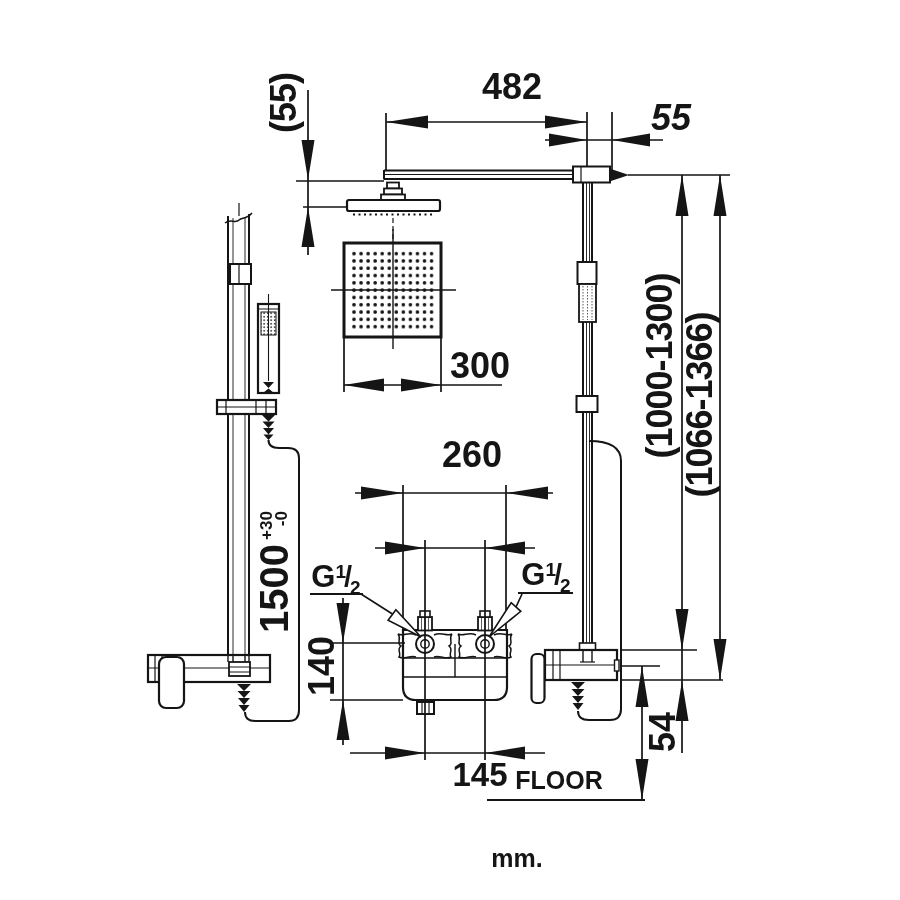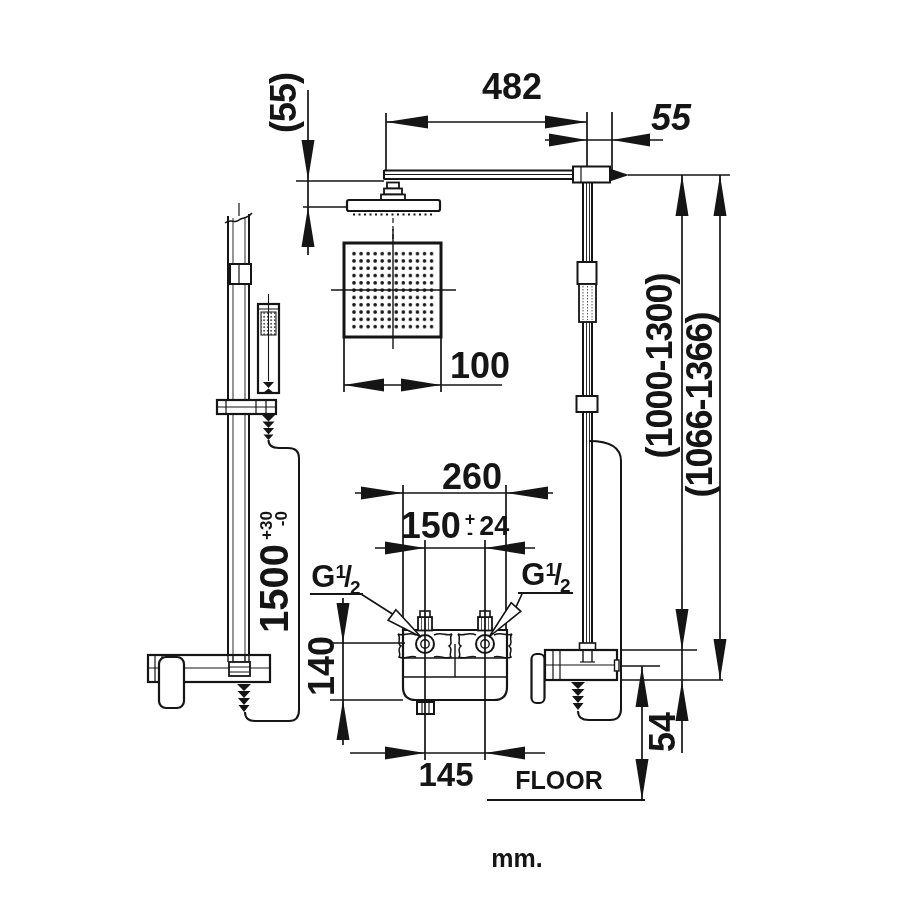--- a/index.html
+++ b/index.html
@@ -1,21 +1,21 @@
 <!DOCTYPE html>
 <html><head>
 <meta charset="utf-8">
 <style>
   html,body{margin:0;padding:0;background:#fff;}
   .sheet{position:relative;width:900px;height:900px;background:#fff;overflow:hidden;
          font-family:"Liberation Sans","DejaVu Sans",sans-serif;color:#151515;}
   .sheet svg{position:absolute;left:0;top:0;}
   .lbl{position:absolute;font-weight:bold;color:#151515;white-space:nowrap;
        transform:translate(-50%,-50%);line-height:1;}
-  .rot{transform:translate(-50%,-50%) rotate(-90deg);} .f36{font-size:36px;} .f33{font-size:33px;}
+  .rot{transform:translate(-50%,-50%) rotate(-90deg);} .f36{font-size:36px;} .f33{font-size:33px;margin-left:34px;}
   .f25{font-size:25px;} .f40{font-size:40px;}
   .paren{font-size:36px;letter-spacing:-1px;}
   .dimrow{display:flex;align-items:center;gap:4px;}
   .tolstack{display:flex;flex-direction:column;align-items:flex-end;
             font-size:17px;line-height:0.9;font-weight:bold;}
   .tolstack.sign{align-items:center;font-size:18px;line-height:0.8;}
   .tolval{font-size:27px;}
   .gmain{font-size:31px;} .gsup{font-size:19px;display:inline-block;transform:translateY(-9px);}
   .gslash{font-size:29px;display:inline-block;margin:0 -2px;}
   .gsub{font-size:19px;display:inline-block;transform:translateY(7px);}
@@ -148,31 +148,23 @@
   </g>
   <g fill="#fff" stroke="#151515" stroke-width="1.6">
     <path d="M421 637 395.9 609.8 388.1 620.2Z"></path>
     <path d="M489 637 511.2 602.7 520.8 611.3Z"></path>
   </g>
 </svg>
 
 <div class="lbl rot paren" style="left:284px;top:103px;">(55)</div>
 <div class="lbl f36" style="left:512px;top:87px;">482</div>
 <div class="lbl f36" style="left:671px;top:118px;font-style:italic;">55</div>
-<div class="lbl f36" style="left:480px;top:366px;">100</div>
-<div class="lbl f36" style="left:472px;top:477px;">260</div>
+<div class="lbl f36" style="left:480px;top:366px;">300</div>
+<div class="lbl f36" style="left:472px;top:455px;">260</div>
 
-<div class="lbl dimrow" style="left:455px;top:526px;">
-  <span class="f36">150</span>
-  <span class="tolstack sign">
-    <span>+</span>
-    <span>-</span>
-  </span>
-  <span class="tolval">24</span>
-</div>
 
 <div class="lbl" style="left:336px;top:576px;">
   <span class="gmain">G</span><span class="gsup">1</span><span class="gslash">/</span><span class="gsub">2</span>
 </div>
 <div class="lbl" style="left:546px;top:574px;">
   <span class="gmain">G</span><span class="gsup">1</span><span class="gslash">/</span><span class="gsub">2</span>
 </div>
 
 <div class="lbl rot f36" style="left:322px;top:666px;">140</div>
 

